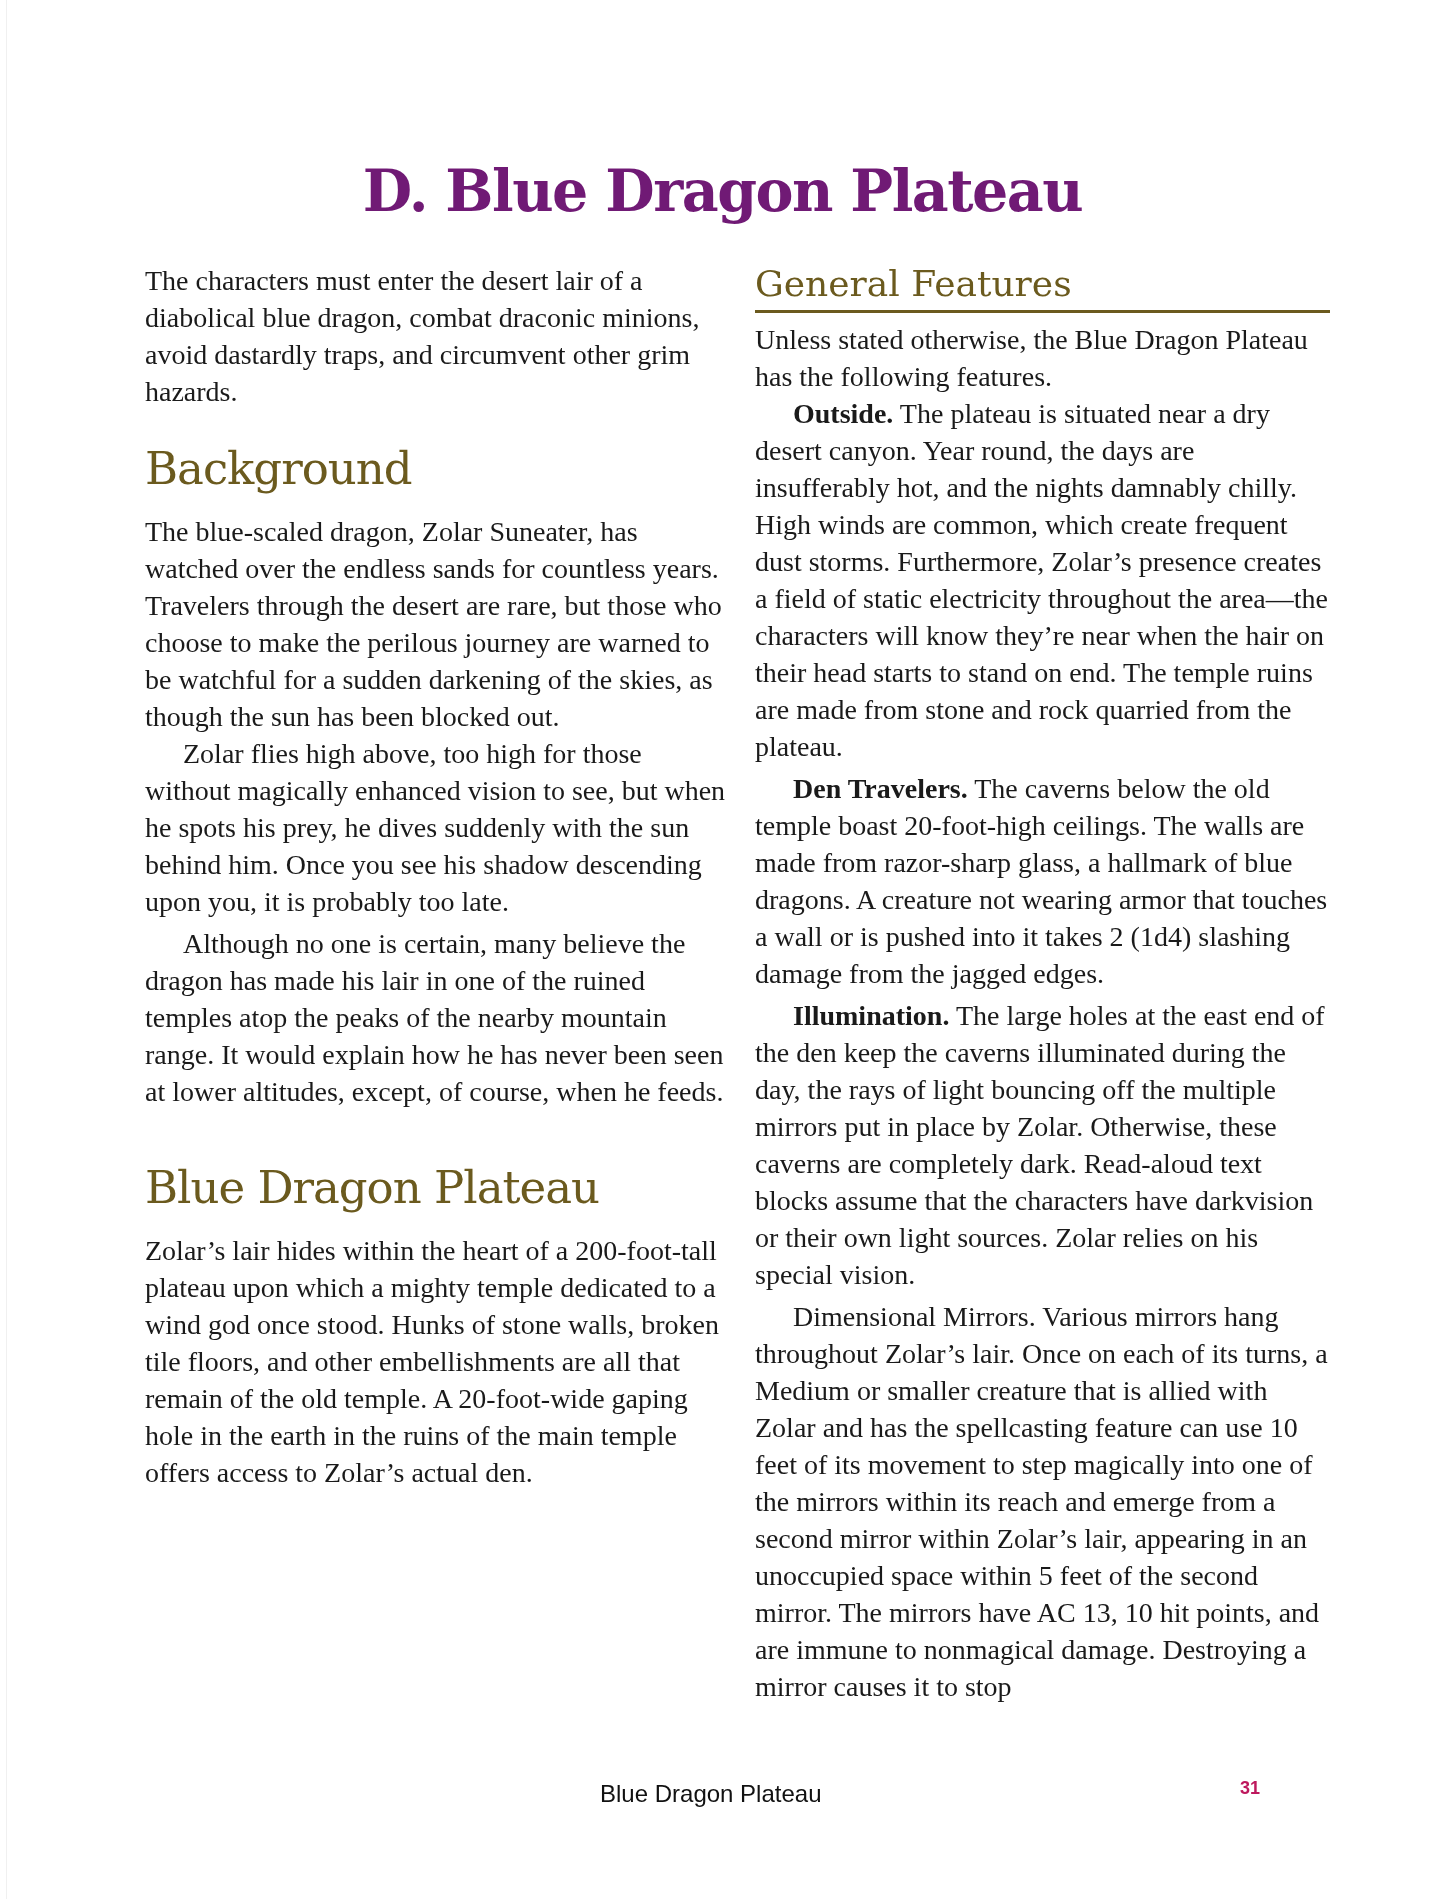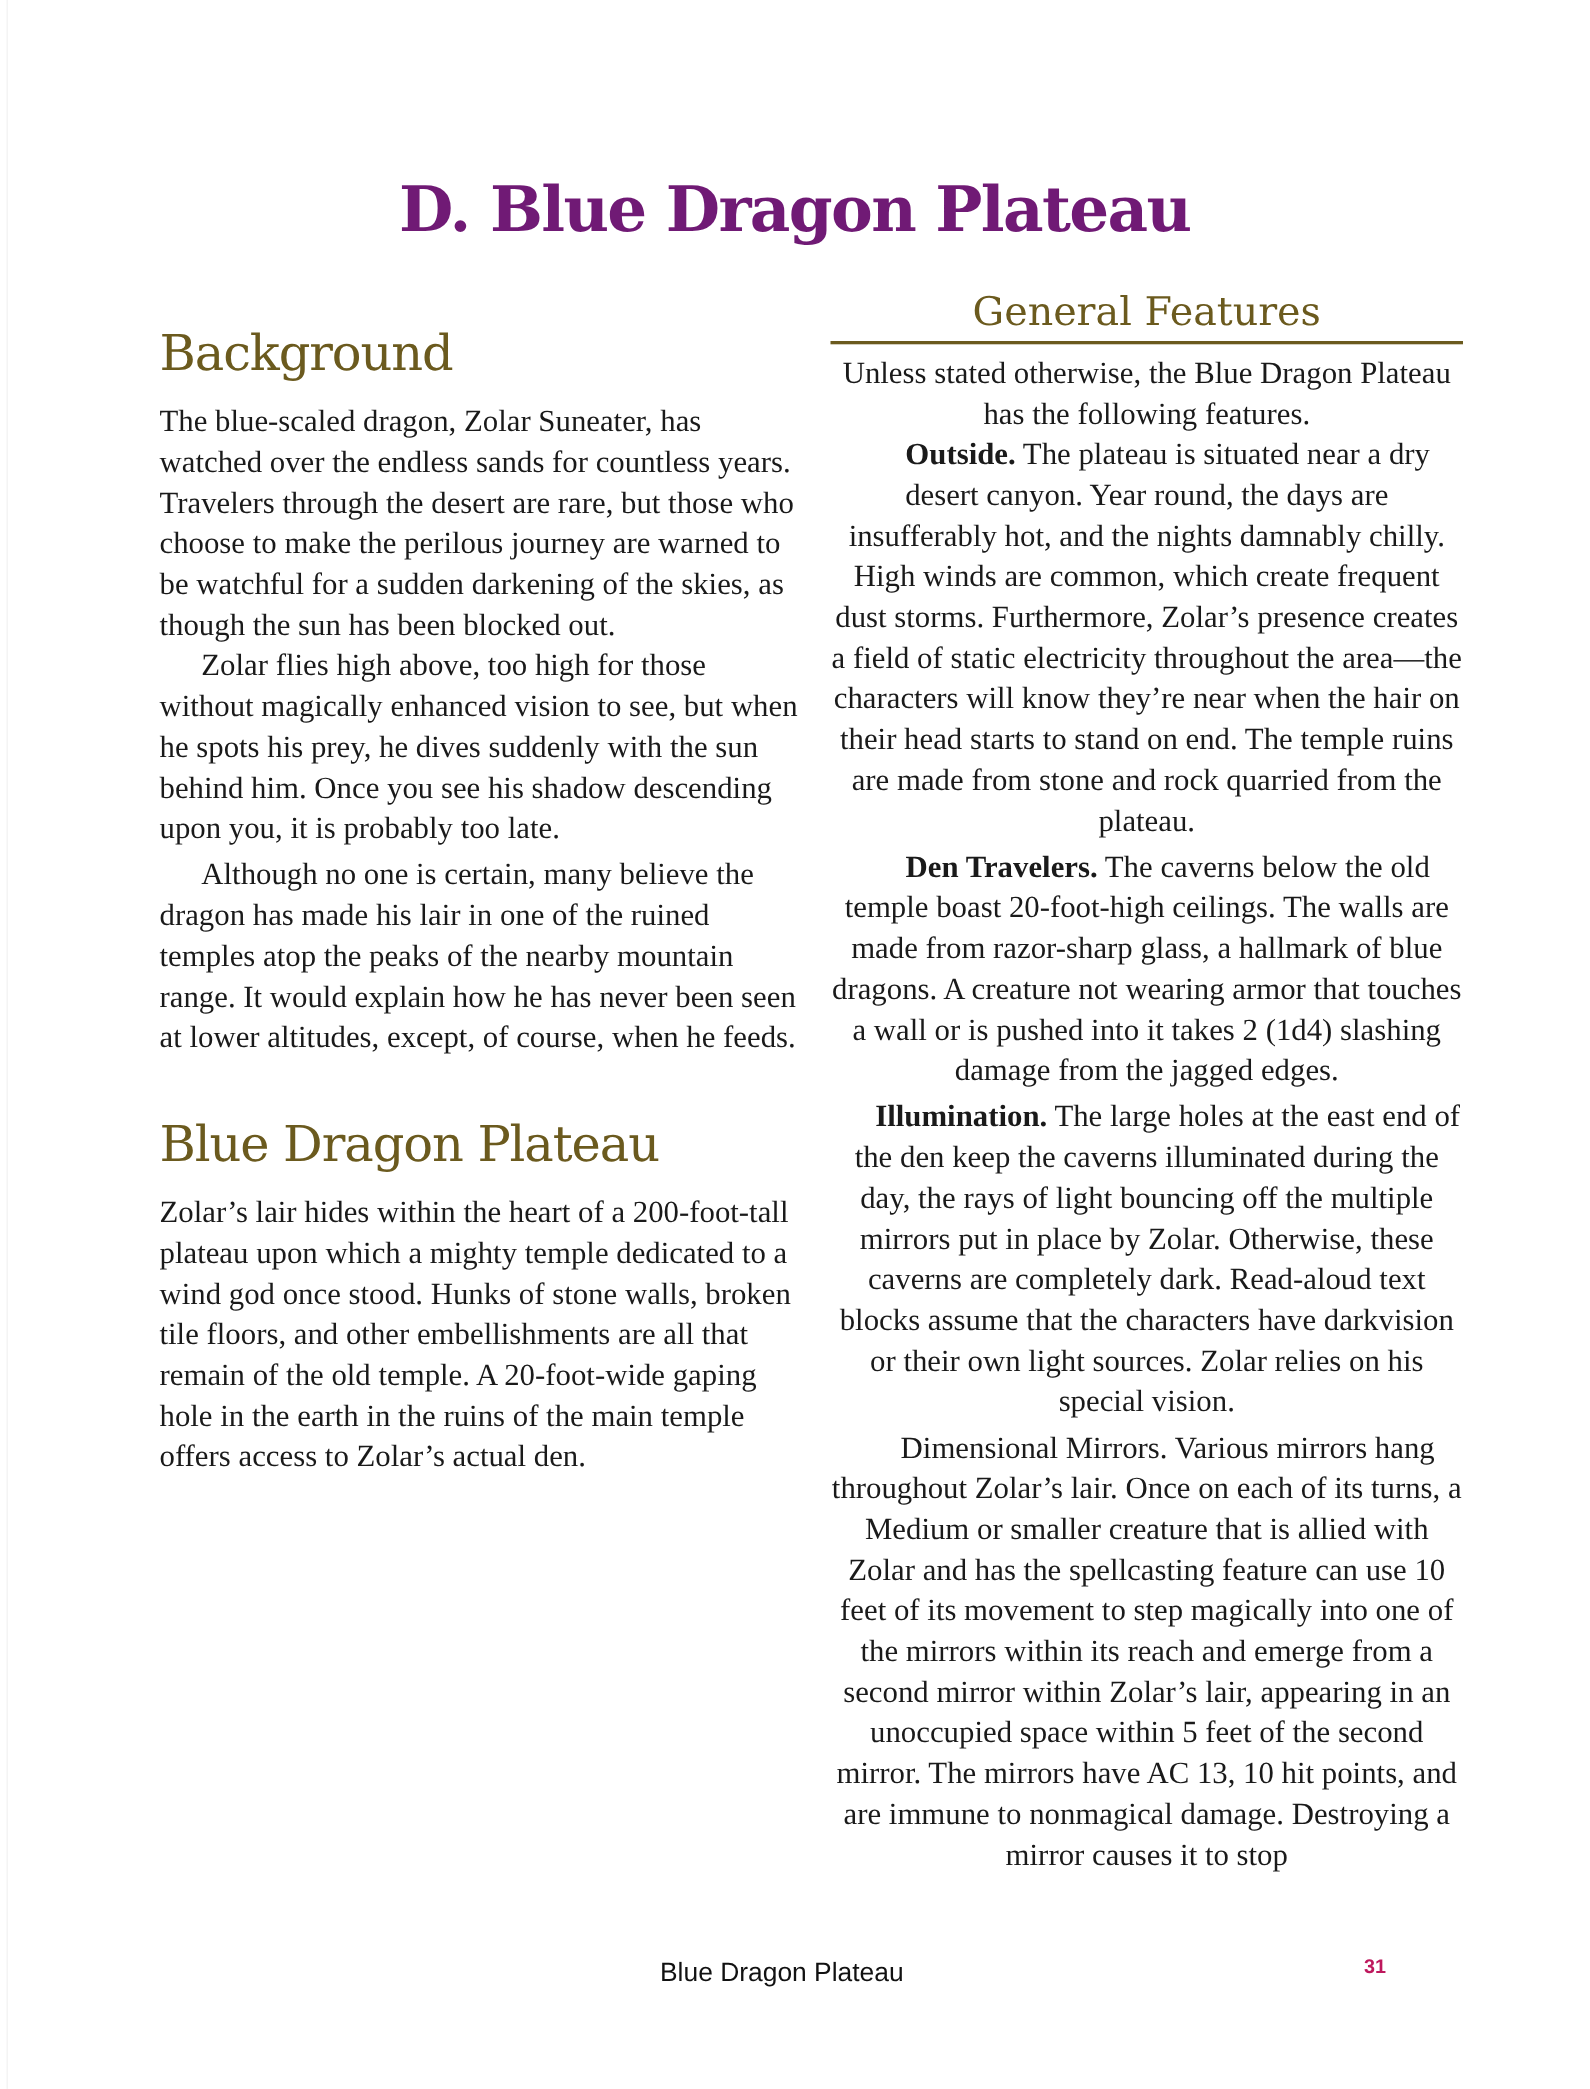--- a/index.html
+++ b/index.html
@@ -37,21 +37,21 @@
       line-height: 1;
       margin: 0;
     }
     .col {
       position: absolute;
       top: 262px;
       font-size: 28px;
       line-height: 37px;
     }
     .col-left { left: 145px; width: 585px; }
-    .col-right { left: 755px; width: 575px; text-align: center; }
+    .col-right { left: 755px; width: 575px; }
     p {
       margin: 0;
     }
     p.indent { text-indent: 38px; }
     p.gap { margin-top: 5px; }
     .section-heading {
       font-family: "DejaVu Serif", serif;
       font-weight: normal;
       color: #6b5a1e;
       font-size: 45px;
@@ -95,20 +95,21 @@
     }
   </style>
 </head>
 <body>
 
 <div class="page-edge"></div>
 
 <h1 class="page-title">D.  Blue Dragon Plateau</h1>
 
 <div class="col col-left">
+  <p>The characters must enter the desert lair of a diabolical blue dragon, combat draconic minions, avoid dastardly traps, and circumvent other grim hazards.</p>
 
   <h2 class="section-heading h-background">Background</h2>
   <p>The blue-scaled dragon, Zolar Suneater, has watched over the endless sands for countless years. Travelers through the desert are rare, but those who choose to make the perilous journey are warned to be watchful for a sudden darkening of the skies, as though the sun has been blocked out.</p>
   <p class="indent">Zolar flies high above, too high for those without magically enhanced vision to see, but when he spots his prey, he dives suddenly with the sun behind him. Once you see his shadow descending upon you, it is probably too late.</p>
   <p class="indent gap">Although no one is certain, many believe the dragon has made his lair in one of the ruined temples atop the peaks of the nearby mountain range. It would explain how he has never been seen at lower altitudes, except, of course, when he feeds.</p>
 
   <h2 class="section-heading h-plateau">Blue Dragon Plateau</h2>
   <p>Zolar’s lair hides within the heart of a 200-foot-tall plateau upon which a mighty temple dedicated to a wind god once stood. Hunks of stone walls, broken tile floors, and other embellishments are all that remain of the old temple. A 20-foot-wide gaping hole in the earth in the ruins of the main temple offers access to Zolar’s actual den.</p>
 </div>
 

